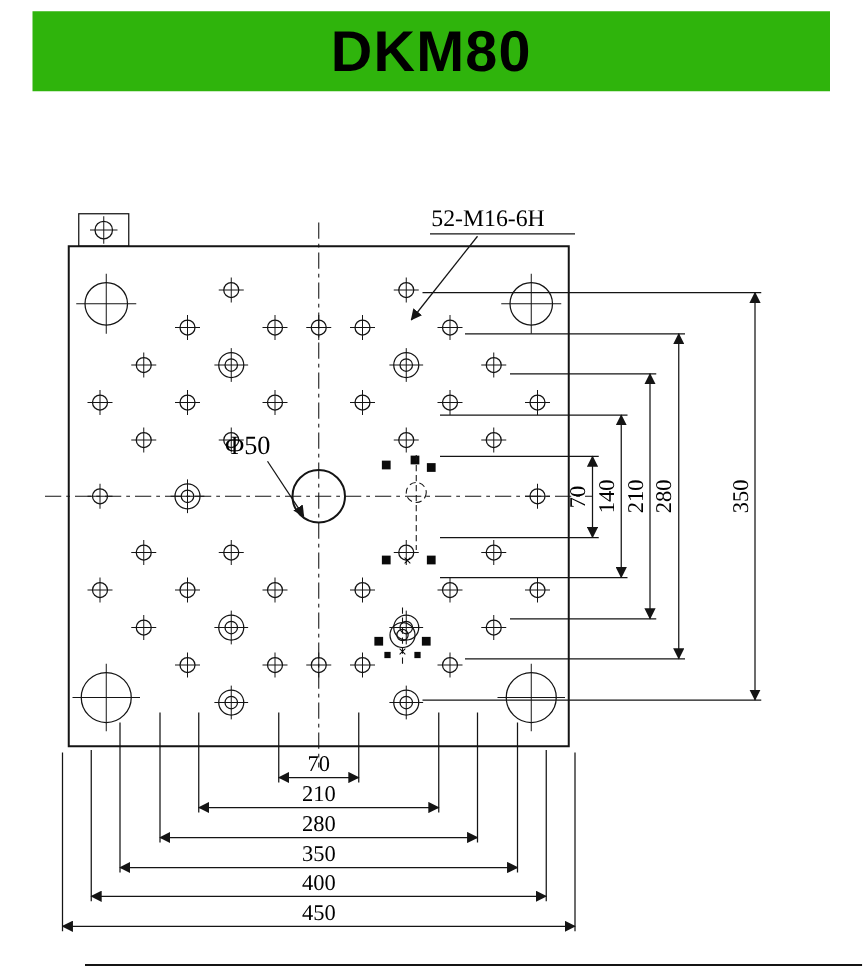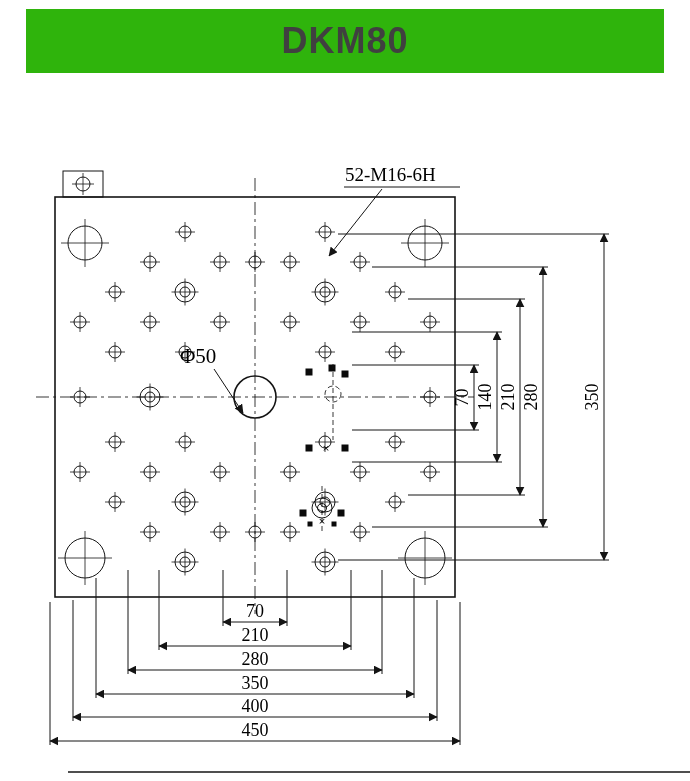--- a/index.html
+++ b/index.html
@@ -1,20 +1,20 @@
 <!DOCTYPE html>
 <html><head>
 <meta charset="utf-8">
 <style>
   html,body{margin:0;padding:0;background:#ffffff;}
   .page{position:relative;width:690px;height:781px;background:#ffffff;overflow:hidden;
         font-family:"Liberation Sans",sans-serif;}
   .banner{position:absolute;left:26px;top:9px;width:638px;height:64px;
           background:var(--banner-green,#2fb40c);display:flex;align-items:center;justify-content:center;}
-  .banner h1{margin:0;font-size:36px;font-weight:700;letter-spacing:1px;color:#404040;
+  .banner h1{margin:0;font-size:46px;font-weight:700;letter-spacing:1px;color:#000000;
              font-family:"Liberation Sans",sans-serif;}
   .drawing{position:absolute;left:0;top:0;}
   .ln{stroke:#141414;stroke-width:1;fill:none;}
   .thick{stroke-width:1.6;}
   .thin{stroke-width:0.8;}
   .cl{stroke:#141414;stroke-width:0.85;fill:none;stroke-dasharray:13 4 3 4;}
   .dash{stroke:#141414;stroke-width:0.85;fill:none;stroke-dasharray:5 3;}
   .dimln{stroke:#141414;stroke-width:1;fill:none;}
   .sq{fill:#0a0a0a;stroke:none;}
   .dimtext{font-family:"Liberation Serif",serif;font-size:18px;fill:#000;}

